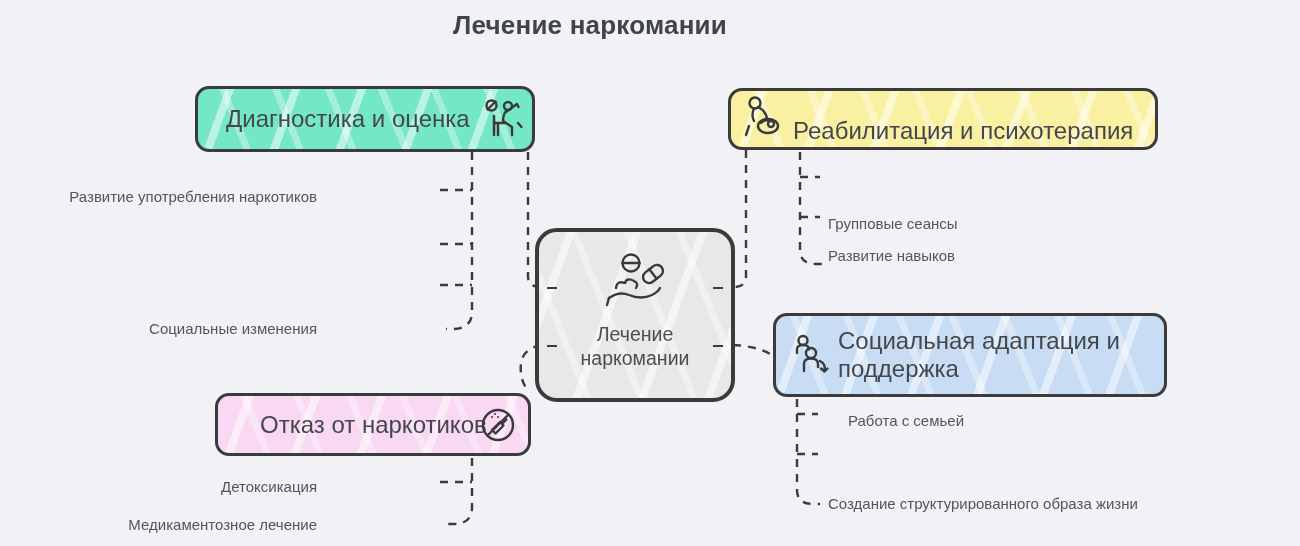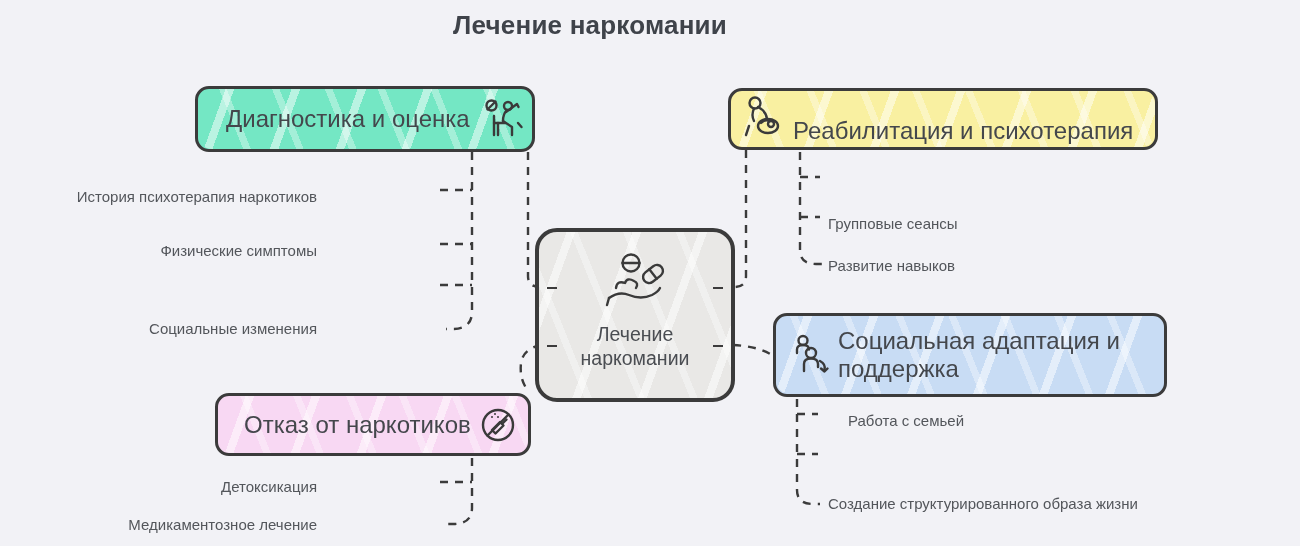--- a/index.html
+++ b/index.html
@@ -23,21 +23,21 @@
 
   #node-diagnostics{left:195px;top:86px;width:340px;height:66px;background:#74e7c4;}
   #node-diagnostics .label{margin-left:28px;}
   #node-diagnostics .nicon{right:8px;}
 
   #node-rehab{left:728px;top:88px;width:430px;height:62px;background:#f9f0a1;}
   #node-rehab .label{margin-left:62px;margin-top:24px;}
   #node-rehab .nicon{left:11px;}
 
   #node-refusal{left:215px;top:393px;width:316px;height:63px;background:#f8d8f3;}
-  #node-refusal .label{margin-left:26px;}
+  #node-refusal .label{margin-left:42px;}
   #node-refusal .nicon{right:9px;}
 
   #node-social{left:773px;top:313px;width:394px;height:84px;background:#c8dcf4;}
   #node-social .label{margin-left:62px;line-height:1.18;}
   #node-social .nicon{left:17px;}
 
   #node-center{left:535px;top:228px;width:200px;height:174px;background:#e9e8e6;
     border-width:4px;border-radius:22px;flex-direction:column;justify-content:flex-start;}
   #node-center .nicon{position:relative;margin-top:18px;}
   #node-center .label{font-size:19.5px;text-align:center;width:150px;margin-top:10px;line-height:1.25;color:#4a4d52;}
@@ -155,26 +155,25 @@
         <path d="M4 20 V16.5 Q4 12 10 12 Q16 12 16 16.5"></path>
         <circle cx="18" cy="20" r="5"></circle>
         <path d="M11 38 V31 Q11 25.5 18 25.5 Q25 25.5 25 31 V34"></path>
         <path d="M27 28 Q33 31 31.5 37"></path>
         <path d="M28 35.5 L31.5 38.5 L34.5 35.5"></path>
       </svg>
     </span>
     <span class="label">Социальная адаптация и поддержка</span>
   </div>
 
-  <div class="sub right" style="right:863px;top:187px;">История психотерапия наркотиков</div>
-  <div class="sub right" style="right:863px;top:241px;">Физические симптомы</div>
+  <div class="sub right" style="right:863px;top:187px;">Развитие употребления наркотиков</div>
   <div class="sub right" style="right:863px;top:319px;">Социальные изменения</div>
 
   <div class="sub right" style="right:863px;top:477px;">Детоксикация</div>
   <div class="sub right" style="right:863px;top:515px;">Медикаментозное лечение</div>
 
   <div class="sub" style="left:828px;top:214px;">Групповые сеансы</div>
-  <div class="sub" style="left:828px;top:256px;">Развитие навыков</div>
+  <div class="sub" style="left:828px;top:246px;">Развитие навыков</div>
 
   <div class="sub" style="left:828px;top:411px;margin-left:20px;">Работа с семьей</div>
   <div class="sub wrap" style="left:828px;top:494px;">Создание структурированного образа жизни</div>
 
 </div>
 
 </body></html>

